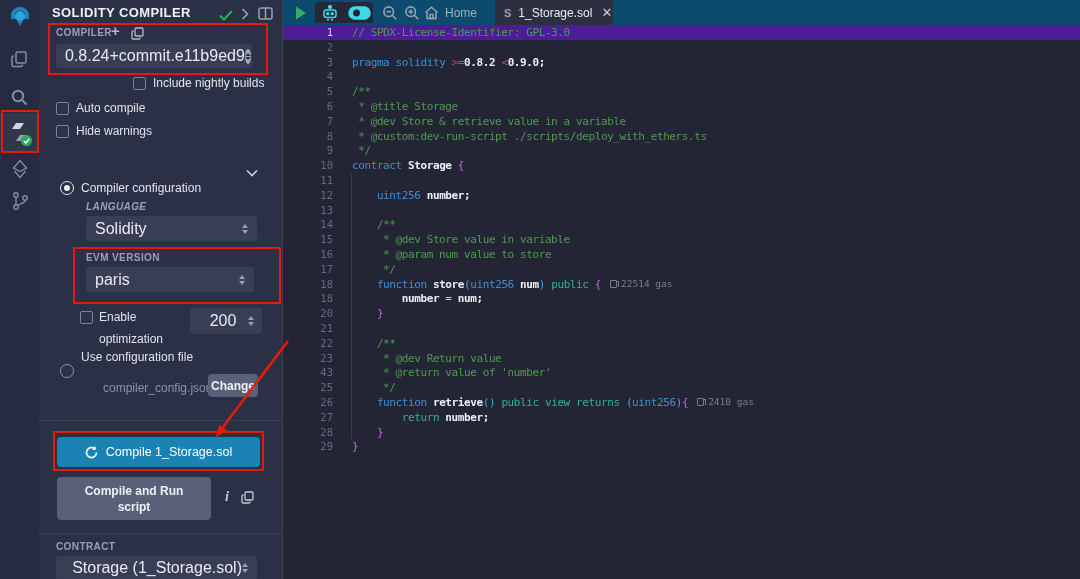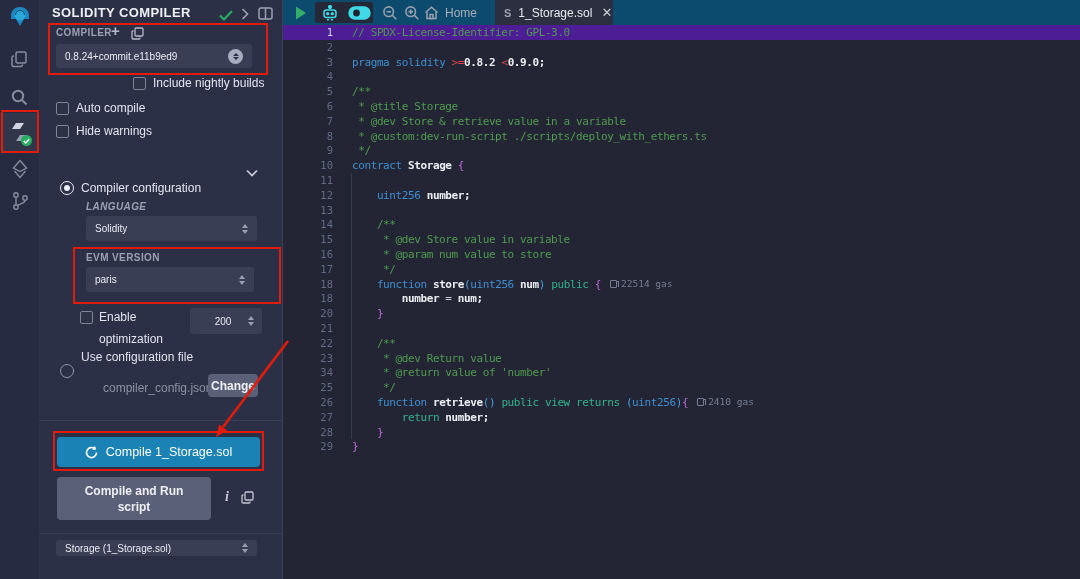--- a/index.html
+++ b/index.html
@@ -19,21 +19,21 @@
   .badge { position:absolute; left:21px; top:22px; width:11px; height:11px; border-radius:50%; background:#27ae60; display:flex; align-items:center; justify-content:center; }
   .badge svg { display:block; }
 
   
   #panel { left:39px; top:0; width:244px; height:579px; background:#2c3046; z-index:4; }
   #panel-border { left:282px; top:0; width:1px; height:579px; background:#3c4054; z-index:6; }
   .ptitle { left:13px; top:5px; font-size:13px; font-weight:bold; color:#eef0f6; letter-spacing:.4px; }
   .hicon { color:#9aa0b4; }
   .seclbl { font-size:10px; font-weight:bold; color:#9aa0b4; letter-spacing:.4px; }
   .lbl { font-size:12px; color:#e1e4ee; }
-  .sel { background:#3a3e54; border-radius:3px; color:#e8eaf2; font-size:10px; display:flex; align-items:center; justify-content:space-between; padding:0 9px; }
+  .sel { background:#3a3e54; border-radius:3px; color:#e8eaf2; font-size:16px; display:flex; align-items:center; justify-content:space-between; padding:0 9px; }
   .ud { display:flex; flex-direction:column; gap:2px; align-items:center; }
   .tu { width:0; height:0; border-left:3.5px solid transparent; border-right:3.5px solid transparent; border-bottom:4px solid #9aa0b4; }
   .td { width:0; height:0; border-left:3.5px solid transparent; border-right:3.5px solid transparent; border-top:4px solid #9aa0b4; }
   .circ-ud { width:15px; height:15px; border-radius:50%; background:#a7adbf; display:flex; flex-direction:column; gap:1px; align-items:center; justify-content:center; }
   .circ-ud .tu { border-bottom-color:#2c3046; border-left-width:3px; border-right-width:3px; border-bottom-width:3.5px; }
   .circ-ud .td { border-top-color:#2c3046; border-left-width:3px; border-right-width:3px; border-top-width:3.5px; }
   .cb { width:13px; height:13px; background:#2e3246; border:1px solid #7e8398; border-radius:2px; }
   .rd { width:14px; height:14px; border-radius:50%; border:1.5px solid #8e94a9; position:relative; }
   .rd.checked { border-color:#eceef5; }
   .rd.checked::after { content:''; position:absolute; left:3px; top:3px; width:6px; height:6px; border-radius:50%; background:#eceef5; }
@@ -224,21 +224,21 @@
   <div class="abs" style="left:202px; top:490px; color:#c3c7d4;">
     <svg width="13" height="13" viewBox="0 0 13 13" fill="none" stroke="currentColor" stroke-width="1.3">
       <rect x="4" y="1" width="8" height="8" rx="1.2"></rect>
         <path d="M2.5 4 H2 A1 1 0 0 0 1 5 V11 A1 1 0 0 0 2 12 H8 A1 1 0 0 0 9 11 V10.5"></path>
     </svg>
   </div>
 
   <div class="abs hdiv" style="top:533px;"></div>
 
   <div class="abs seclbl" style="left:17px; top:541px;">CONTRACT</div>
-  <div class="abs sel" style="left:17px; top:540px; width:201px; height:16px;">
+  <div class="abs sel" style="left:17px; top:556px; width:201px; height:24px;justify-content:flex-end;">
     <span>Storage (1_Storage.sol)</span>
     <span class="ud">
         <i class="tu"></i>
         <i class="td"></i>
       </span>
   </div>
 </div>
 <div id="panel-border" class="abs"></div>
 
 <div id="topbar" class="abs">
@@ -313,21 +313,21 @@
       <div class="line"><span class="ln">14</span><span class="lc"><span class="t-com">    /**</span></span></div>
       <div class="line"><span class="ln">15</span><span class="lc"><span class="t-com">     * @dev Store value in variable</span></span></div>
       <div class="line"><span class="ln">16</span><span class="lc"><span class="t-com">     * @param num value to store</span></span></div>
       <div class="line"><span class="ln">17</span><span class="lc"><span class="t-com">     */</span></span></div>
       <div class="line"><span class="ln">18</span><span class="lc"><span class="t-pl">    </span><span class="t-kw">function</span><span class="t-pl"> </span><span class="t-id">store</span><span class="t-par">(</span><span class="t-kw">uint256</span><span class="t-pl"> </span><span class="t-id">num</span><span class="t-par">)</span><span class="t-pl"> </span><span class="t-mod">public</span><span class="t-pl"> </span><span class="t-br">{</span></span><span class="gas"><span class="pump"></span><span>22514 gas</span></span></div>
       <div class="line"><span class="ln">18</span><span class="lc"><span class="t-pl">        </span><span class="t-id">number</span><span class="t-pl"> = </span><span class="t-id">num;</span></span></div>
       <div class="line"><span class="ln">20</span><span class="lc"><span class="t-pl">    </span><span class="t-br">}</span></span></div>
       <div class="line"><span class="ln">21</span><span class="lc"></span></div>
       <div class="line"><span class="ln">22</span><span class="lc"><span class="t-com">    /**</span></span></div>
       <div class="line"><span class="ln">23</span><span class="lc"><span class="t-com">     * @dev Return value</span></span></div>
-      <div class="line"><span class="ln">34</span><span class="lc"><span class="t-com">     * @return value of 'number'</span></span></div>
+      <div class="line"><span class="ln">43</span><span class="lc"><span class="t-com">     * @return value of 'number'</span></span></div>
       <div class="line"><span class="ln">25</span><span class="lc"><span class="t-com">     */</span></span></div>
       <div class="line"><span class="ln">26</span><span class="lc"><span class="t-pl">    </span><span class="t-kw">function</span><span class="t-pl"> </span><span class="t-id">retrieve</span><span class="t-par">()</span><span class="t-pl"> </span><span class="t-mod">public</span><span class="t-pl"> </span><span class="t-mod">view</span><span class="t-pl"> </span><span class="t-mod">returns</span><span class="t-pl"> </span><span class="t-par">(</span><span class="t-kw">uint256</span><span class="t-par">)</span><span class="t-br">{</span></span><span class="gas"><span class="pump"></span><span>2410 gas</span></span></div>
       <div class="line"><span class="ln">27</span><span class="lc"><span class="t-pl">        </span><span class="t-mod">return</span><span class="t-pl"> </span><span class="t-id">number;</span></span></div>
       <div class="line"><span class="ln">28</span><span class="lc"><span class="t-pl">    </span><span class="t-br">}</span></span></div>
       <div class="line"><span class="ln">29</span><span class="lc"><span class="t-br">}</span></span></div>
     </div>
 </div>
 
 <div class="ann" style="left:1px; top:110px; width:38px; height:43px;"></div>
 <div class="ann" style="left:48px; top:23px; width:220px; height:52px;"></div>

